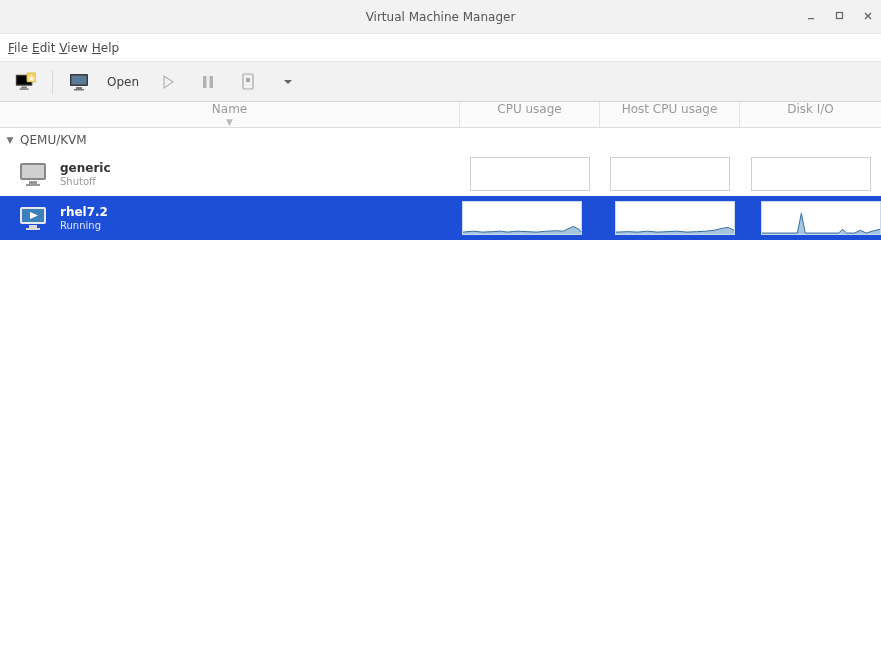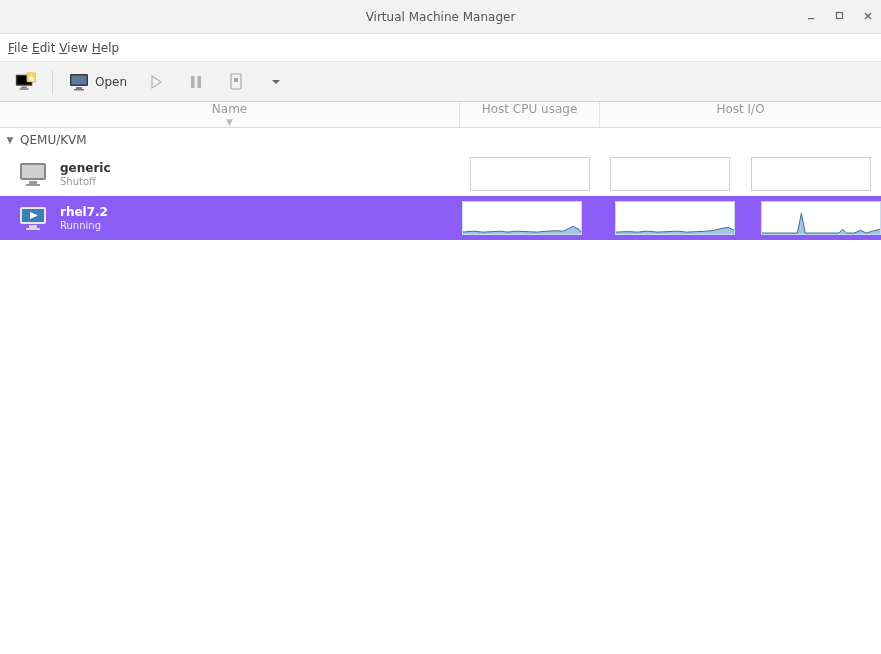--- a/index.html
+++ b/index.html
@@ -15,39 +15,39 @@
 
 .menubar { height: 28px; display: flex; align-items: center; padding: 0 6px; background: #ffffff; border-bottom: 1px solid #e5e5e5; }
 .menubar .item { color: #4a4a4a; cursor: pointer; padding: 2px 2px; }
 .menubar .item .mn { text-decoration: underline; }
 
 
 .toolbar { height: 40px; display: flex; align-items: center; padding: 0 8px; gap: 6px; background: #f2f2f2; border-bottom: 1px solid #d4d4d4; }
 .tb-btn { height: 28px; display: flex; align-items: center; justify-content: center; padding: 0 6px; border-radius: 3px; }
 .tb-sep { width: 1px; height: 24px; background: #d9d9d9; margin: 0 4px; }
 .tb-icon { width: 22px; height: 18px; display: flex; align-items: center; justify-content: center; }
-.open-btn { gap: 4px; }
+.open-btn { gap: 16px; }
 .open-btn span.lbl { color: #3c3c3c; }
 
 
 .col-headers { height: 26px; display: flex; align-items: stretch; background: #fbfbfb; border-bottom: 1px solid #dcdcdc; }
 .col { display: flex; align-items: center; padding: 0 8px; color: #9a9a9a; font-size: 12px; border-right: 1px solid #e5e5e5; position: relative; flex-direction: column; }
 .col.name { width: 460px; justify-content: space-between; }
 .col.cpu { width: 140px; }
 .col.host { width: 140px; }
 .col.disk { flex: 1; border-right: 0; }
 .col.name .sort { color: #bbb; font-size: 9px; }
 
 
 .vm-list { flex: 1; background: #fff; overflow: auto; }
 .group-row { height: 24px; display: flex; align-items: center; padding-left: 4px; color: #555; font-size: 12px; }
 .group-row .disc { width: 12px; text-align: center; color: #777; font-size: 9px; margin-right: 4px; }
 
 .vm-row { display: flex; align-items: stretch; height: 44px; }
-.vm-row.selected { background: #8b5cf6; color: #fff; gap: 20px; }
+.vm-row.selected { background: #1d4ed8; color: #fff; gap: 20px; }
 .vm-name-cell { width: 460px; display: flex; align-items: center; padding-left: 18px; gap: 10px; }
 .vm-name-cell .vm-icon { width: 32px; height: 28px; display: flex; align-items: center; justify-content: center; }
 .vm-name-cell .vm-text .vm-title { font-size: 12px; line-height: 14px; font-weight: bold; }
 .vm-name-cell .vm-text .vm-status { font-size: 10px; line-height: 13px; opacity: 0.85; }
 .vm-row:not(.selected) .vm-text .vm-title { color: #333; }
 .vm-row:not(.selected) .vm-text .vm-status { color: #888; }
 
 .graph-cell { display: flex; align-items: center; justify-content: center; }
 .graph-cell.cpu { width: 140px; }
 .graph-cell.host { width: 140px; }
@@ -145,25 +145,28 @@
           </svg>
       </span>
     </div>
   </div>
 
   <div class="col-headers">
     <div class="col name">
       <span>Name</span>
       <span class="sort">▼</span>
     </div>
+    <div class="col cpu">
+      <span>CPU usage</span>
+    </div>
     <div class="col host">
       <span>Host CPU usage</span>
     </div>
     <div class="col disk">
-      <span>Host I/O</span>
+      <span>Disk I/O</span>
     </div>
   </div>
 
   <div class="vm-list">
 
     <div class="group-row">
       <span class="disc">▼</span>
       <span>QEMU/KVM</span>
     </div>
 

